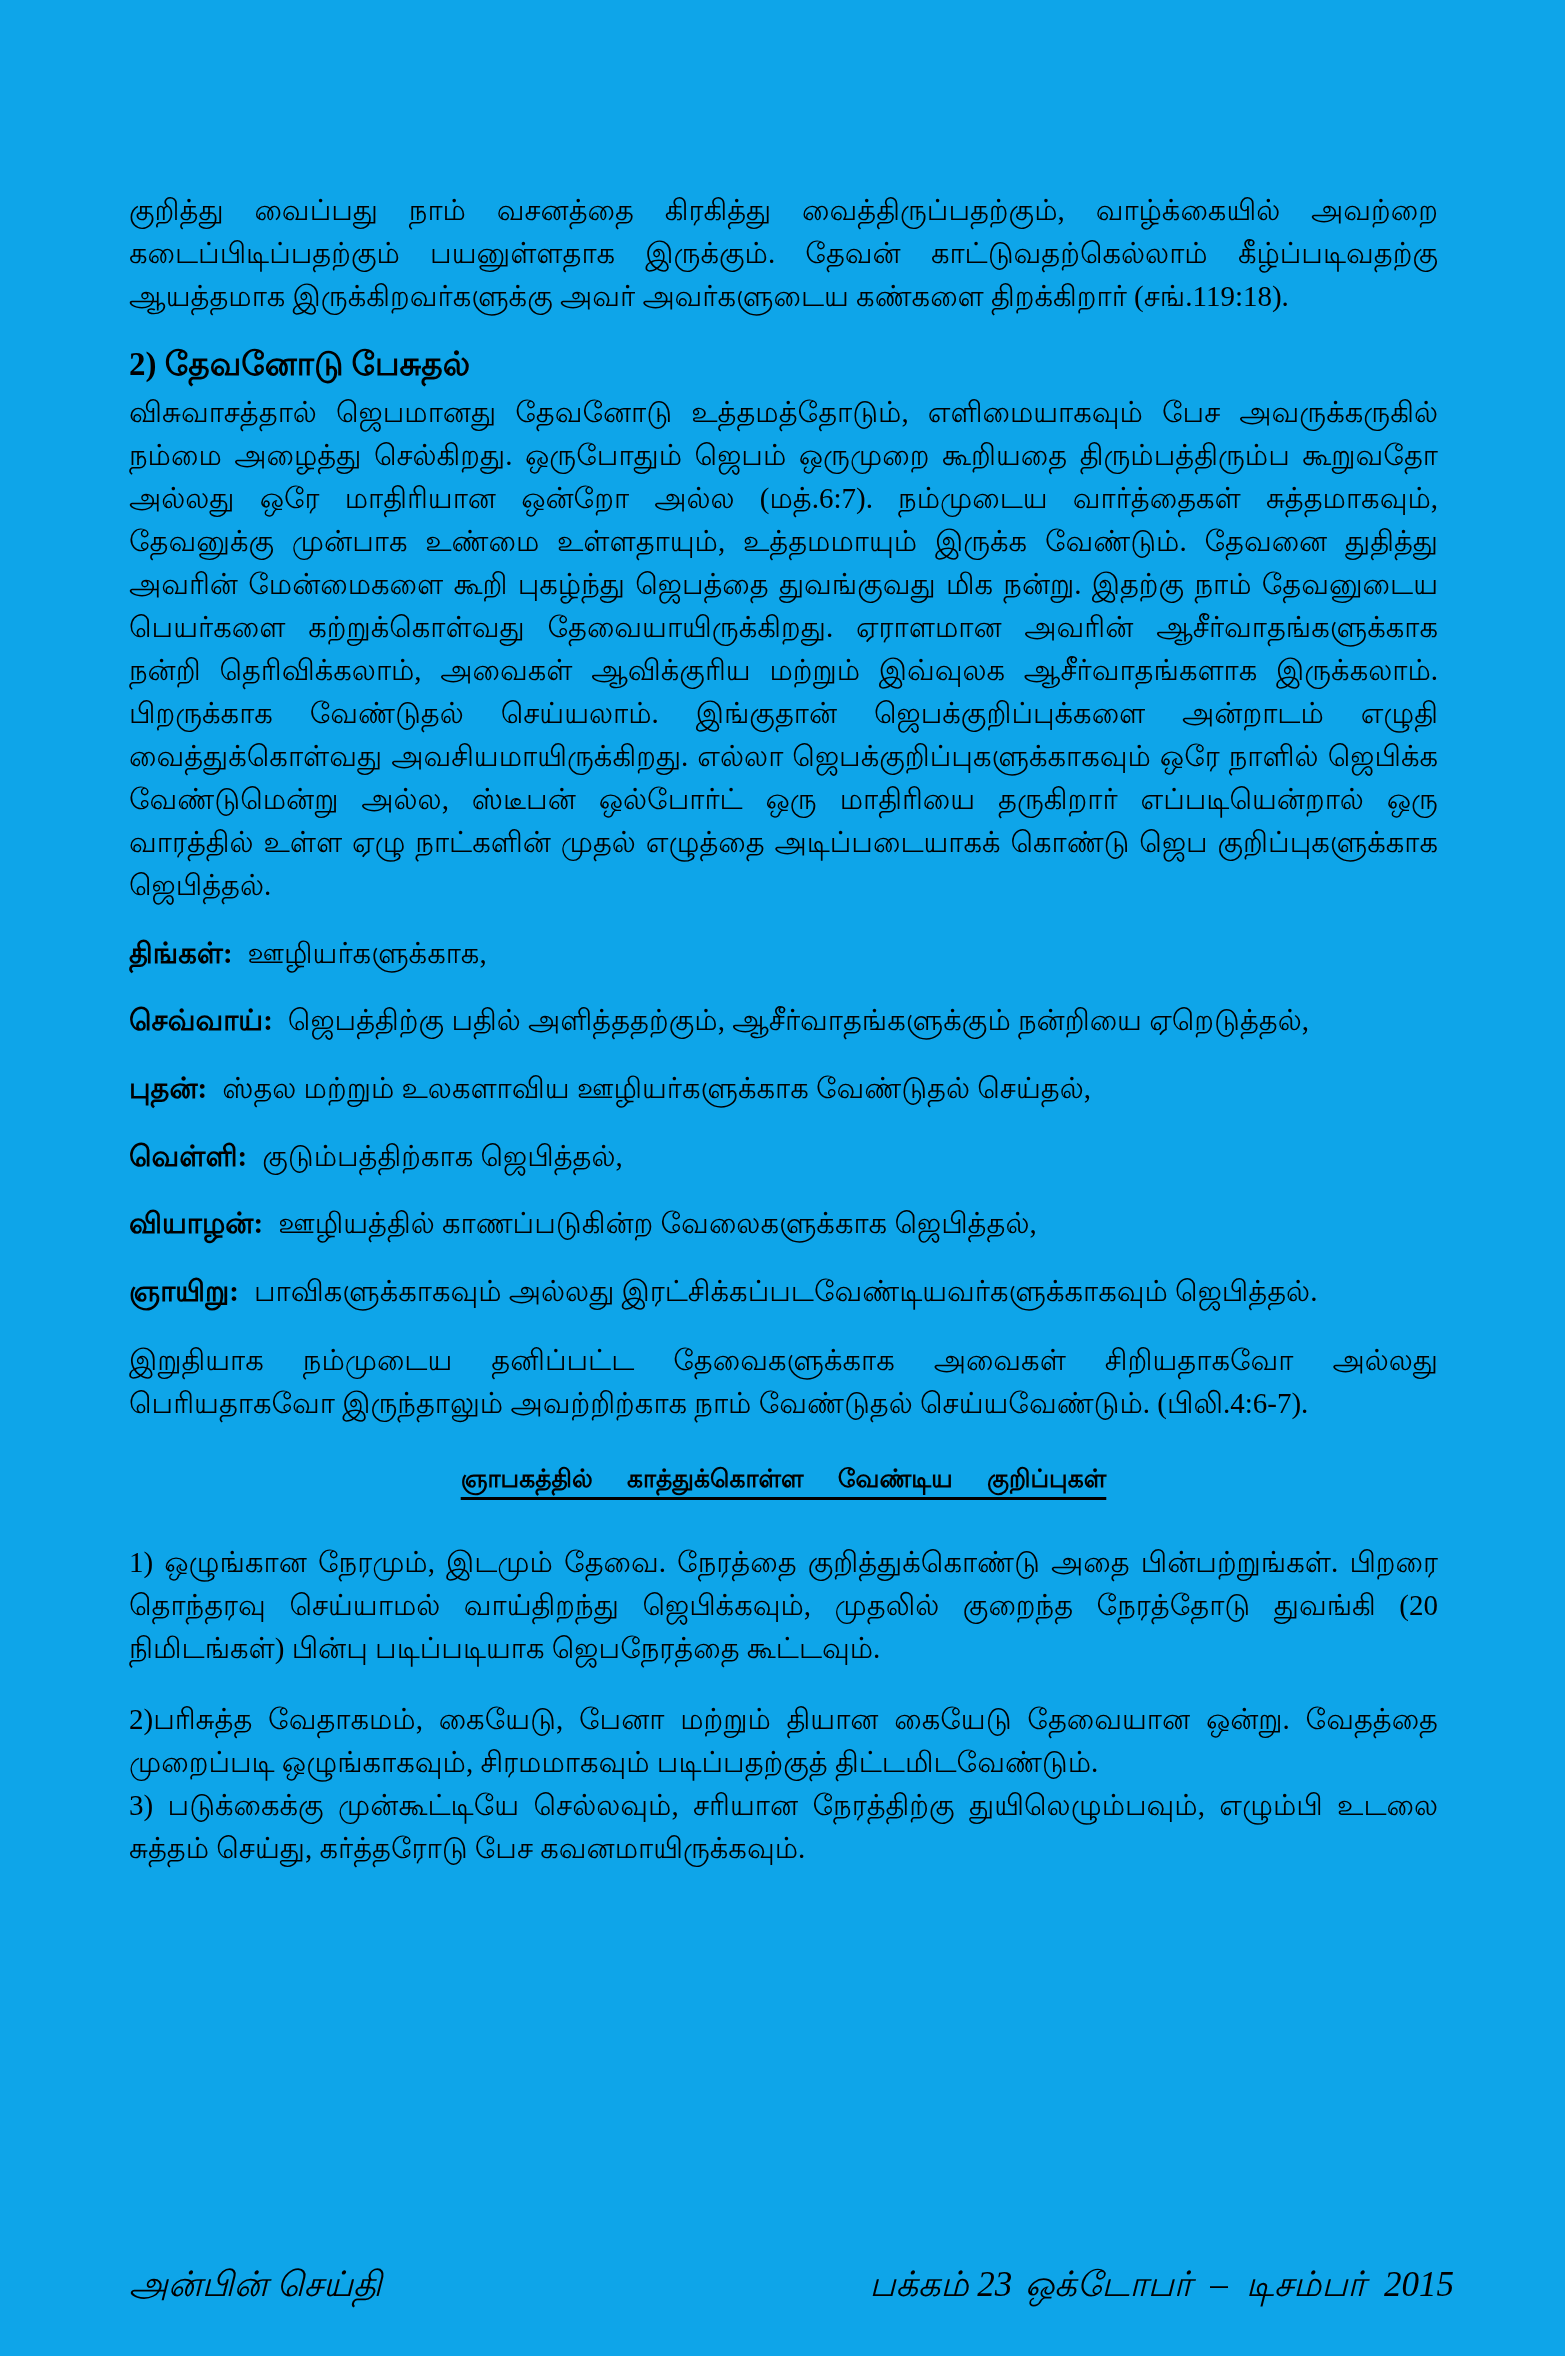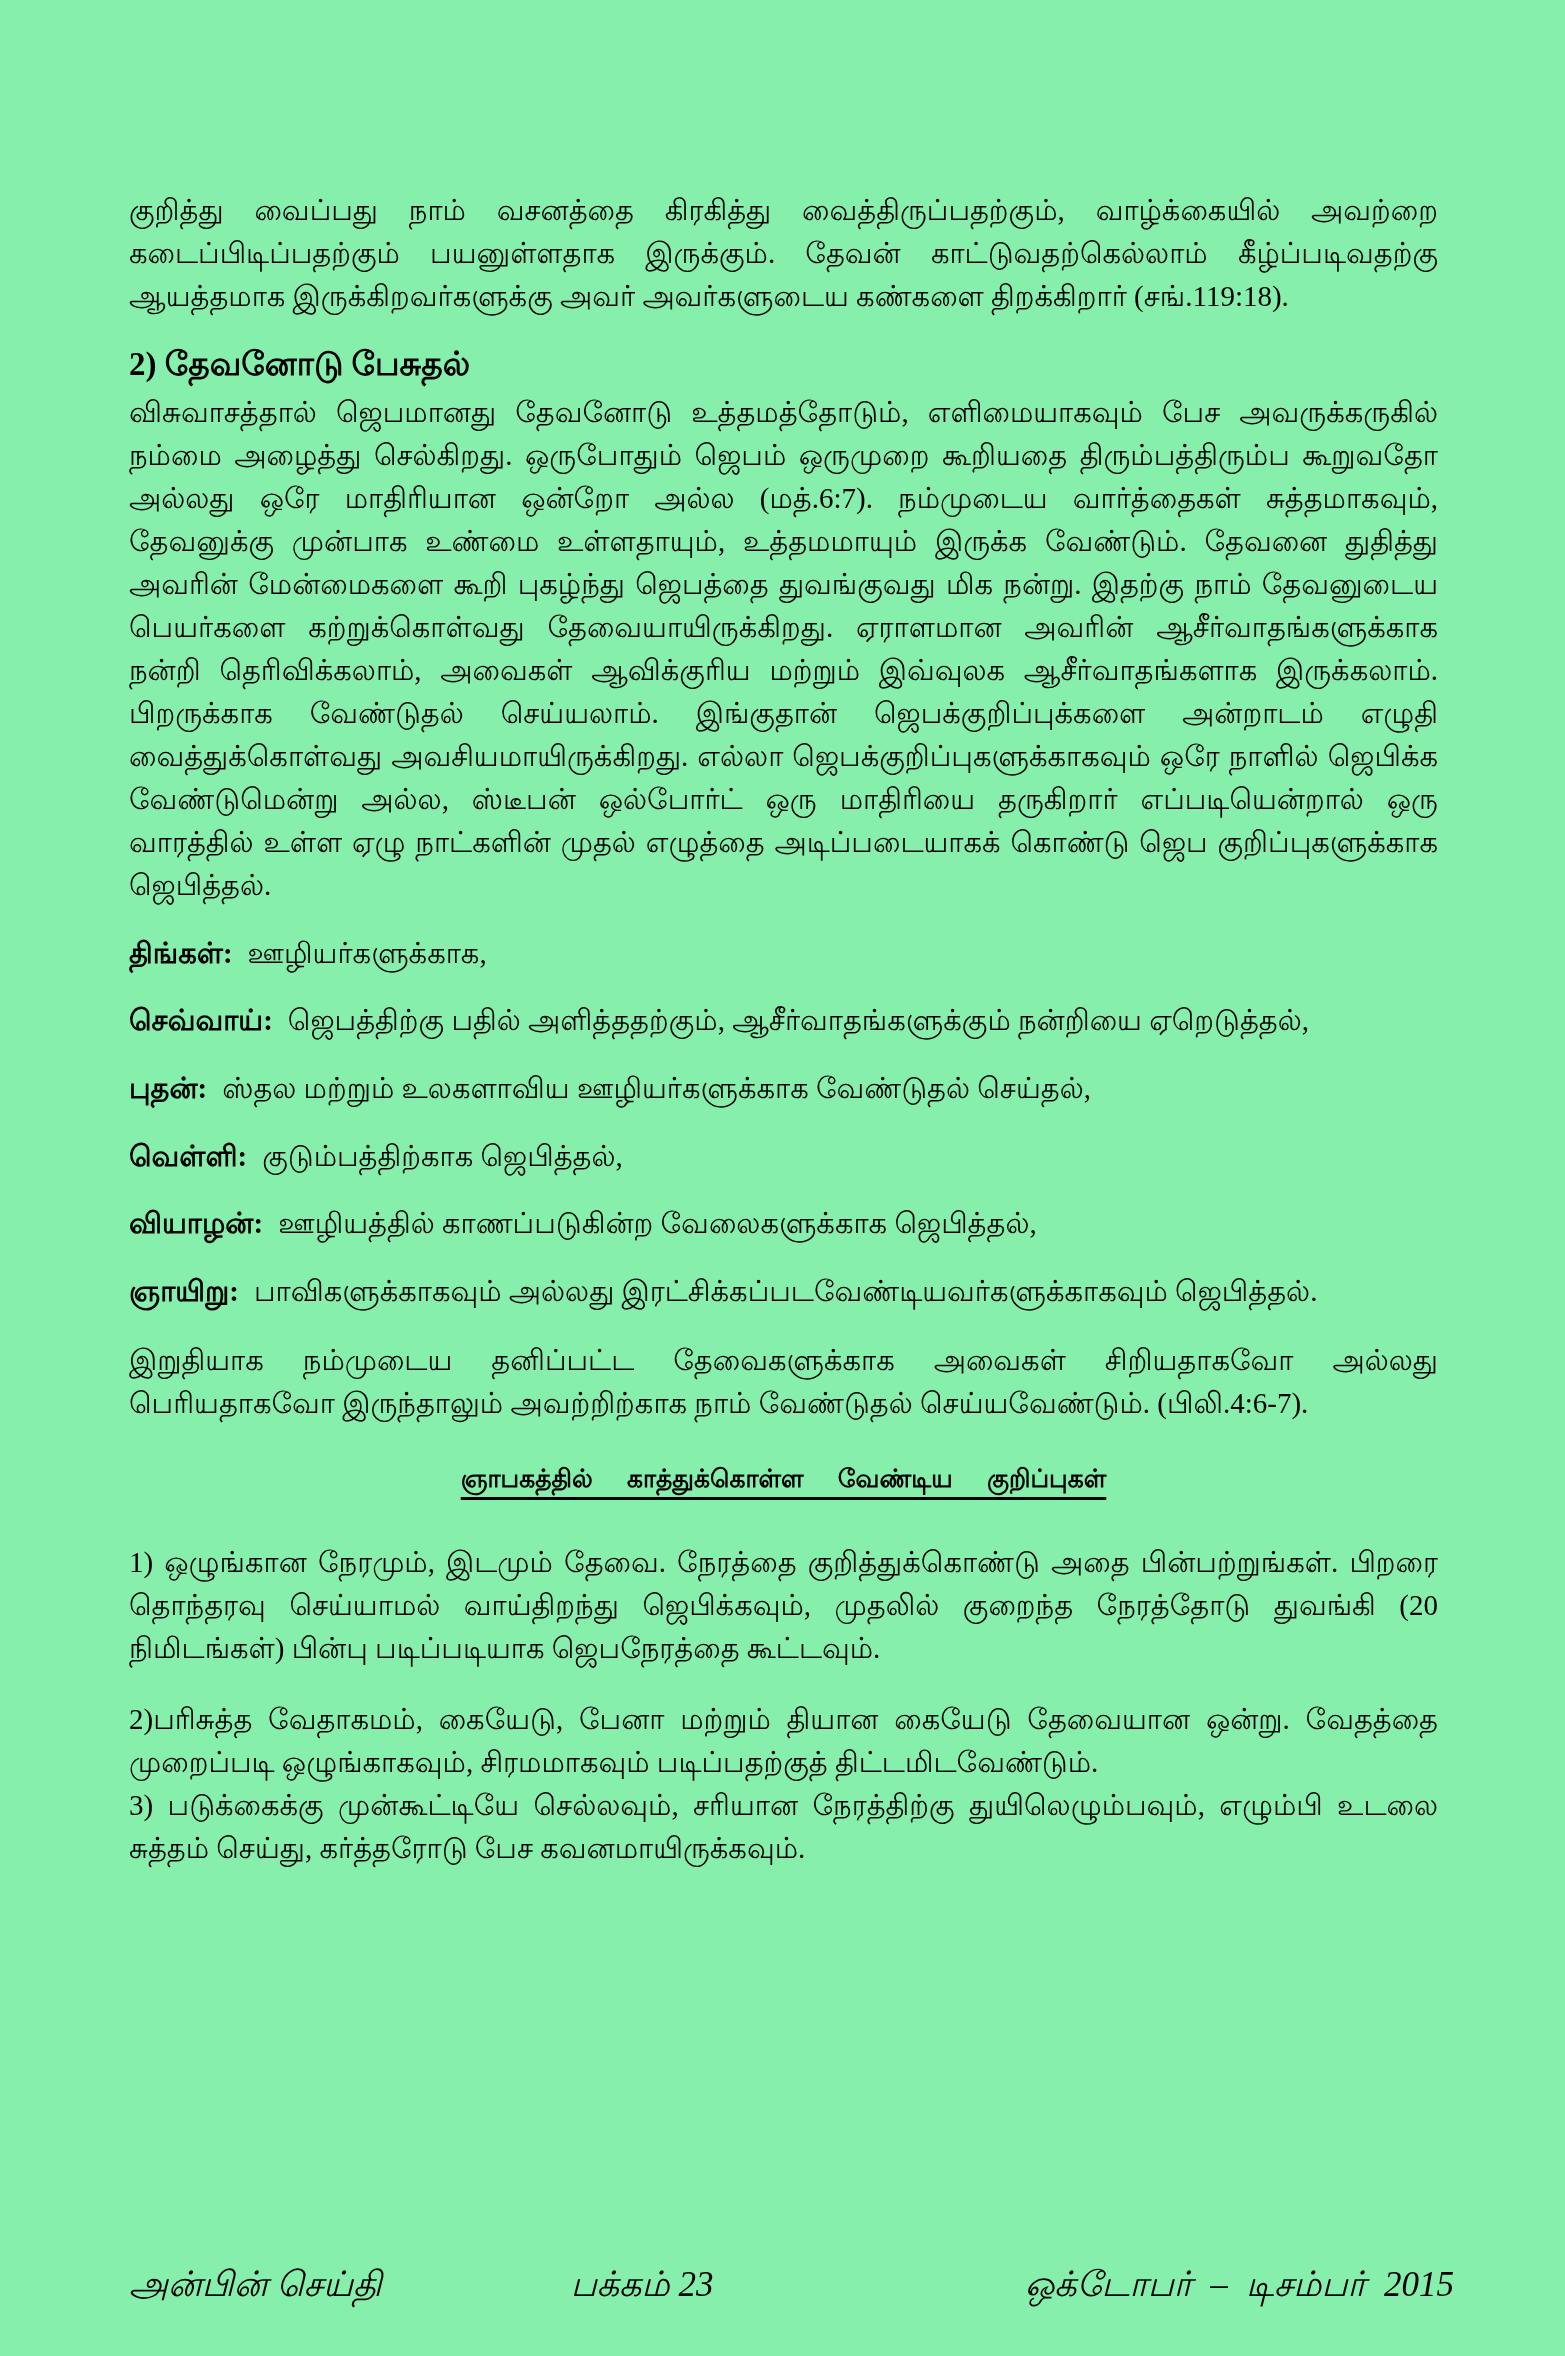--- a/index.html
+++ b/index.html
@@ -5,21 +5,21 @@
   html, body { margin: 0; padding: 0; }
   body {
     width: 1565px;
     height: 2356px;
     background: #ffffff;
     color: #000000;
     font-family: "Liberation Serif", "DejaVu Serif", serif;
     position: relative;
     overflow: hidden;
   }
-  .page { position: absolute; inset: 0; background: #86efac; }
+  .page { position: absolute; inset: 0; background: #0ea5e9; }
   .content {
     position: absolute;
     left: 129px;
     right: 127px;
     top: 189px;
   }
   .body-text {
     font-size: 29px;
     line-height: 43px;
     text-align: justify;
@@ -55,21 +55,21 @@
     left: 129px;
     right: 111px;
     bottom: 53px;
     display: flex;
     align-items: baseline;
     font-style: italic;
     font-size: 35px;
     line-height: 36px;
   }
   .footer-left  { flex: 1; text-align: left; }
-  .footer-center{ flex: 1; text-align: left; }
+  .footer-center{ flex: 1; text-align: right; }
   .footer-right { flex: 1; text-align: right; word-spacing: 9.5px; }
 </style>
 </head>
 <body>
 
 <div class="page">
   <div class="content">
 
     <p class="body-text gap-after">குறித்து வைப்பது நாம் வசனத்தை கிரகித்து வைத்திருப்பதற்கும், வாழ்க்கையில் அவற்றை கடைப்பிடிப்பதற்கும் பயனுள்ளதாக இருக்கும். தேவன் காட்டுவதற்கெல்லாம் கீழ்ப்படிவதற்கு ஆயத்தமாக இருக்கிறவர்களுக்கு அவர் அவர்களுடைய கண்களை திறக்கிறார் (சங்.119:18).</p>
 

